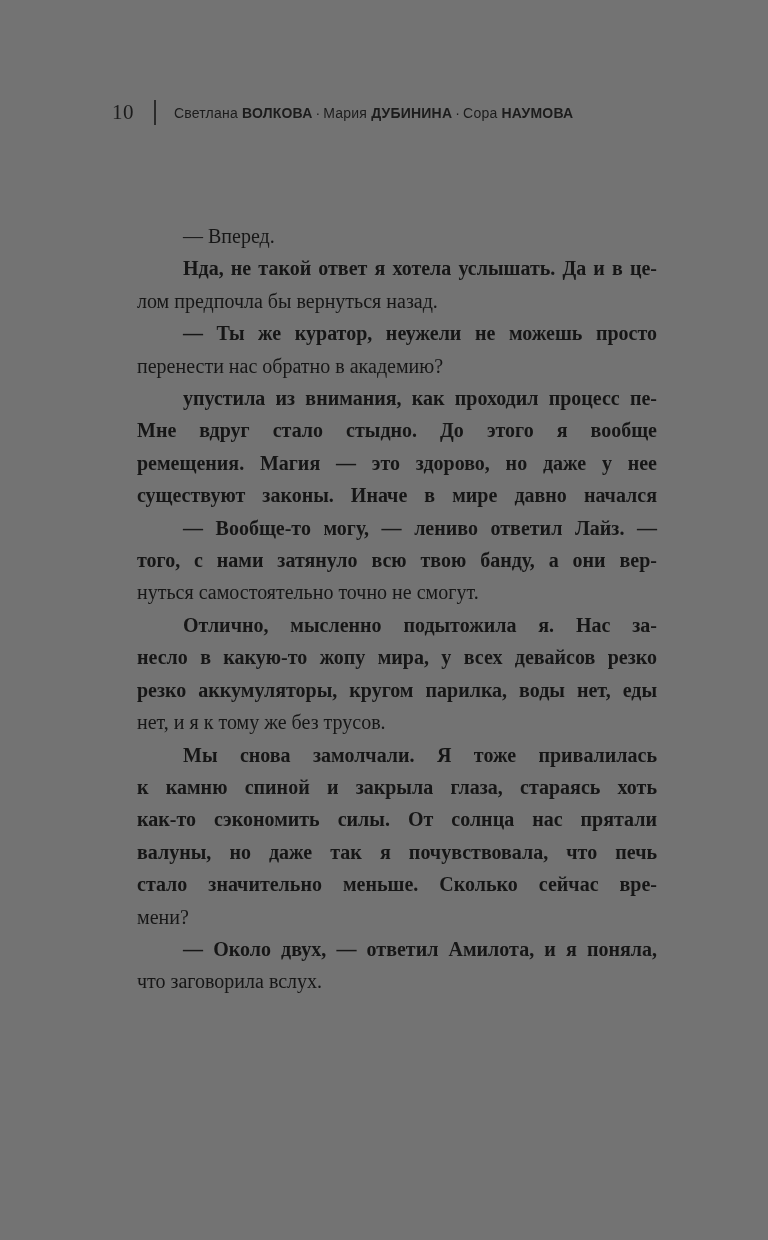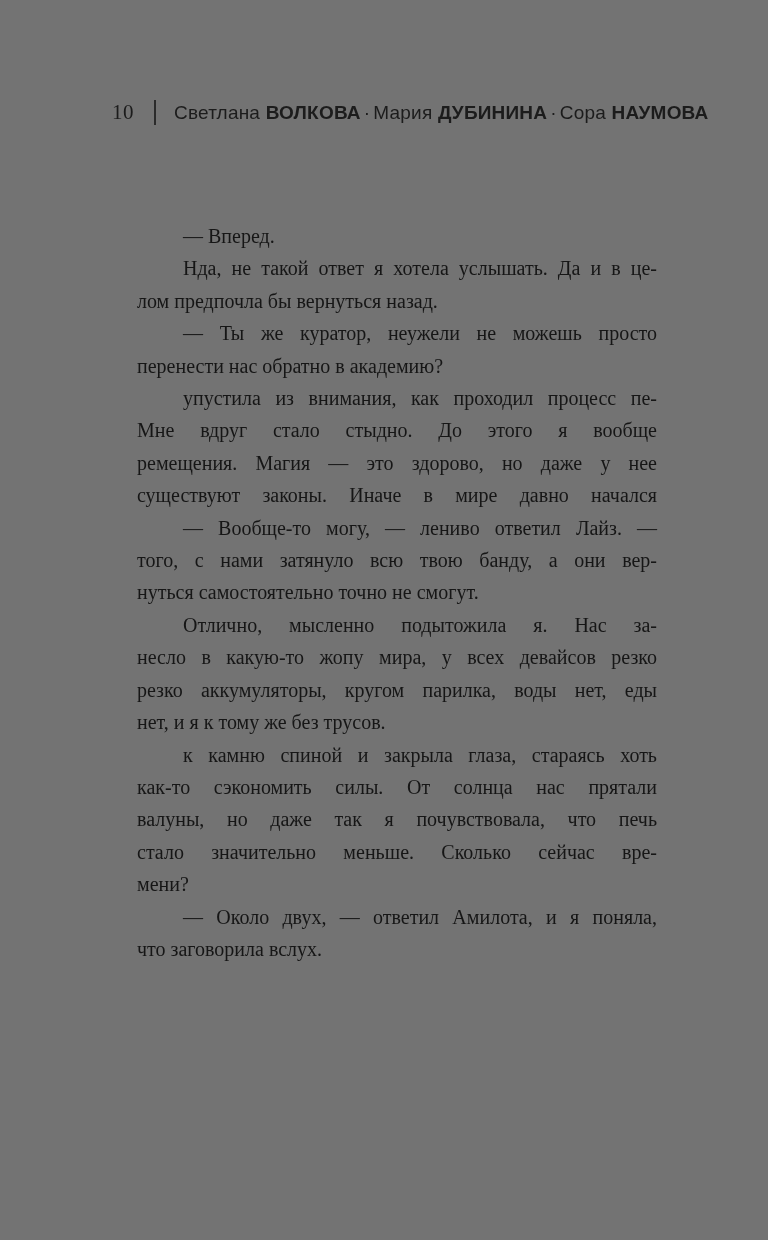--- a/index.html
+++ b/index.html
@@ -32,21 +32,21 @@
     letter-spacing: 0.5px;
   }
   .head-divider {
     width: 2px;
     height: 25px;
     background: #2b2b2b;
     margin: 0 18px 0 20px;
   }
   .authors {
     font-family: "Liberation Sans", sans-serif;
-    font-size: 19px;
+    font-size: 14px;
     font-weight: 400;
     color: #1c1c1c;
     letter-spacing: 0.2px;
   }
   .authors .surname {
     font-weight: 700;
   }
   .authors .sep {
     padding: 0 3px;
   }
@@ -61,20 +61,21 @@
   }
   .para .line:first-child {
     text-indent: 46px;
   }
   .line {
     white-space: normal;
   }
   .line.just {
     text-align: justify;
     text-align-last: justify;
+    font-weight: bold;
   }
   .line.last {
     text-align: left;
     text-align-last: left;
   }
 </style>
 </head>
 <body>
 
 <div class="page">
@@ -108,20 +109,21 @@
         <div class="line just">того, с нами затянуло всю твою банду, а они вер-</div>
         <div class="line last">нуться самостоятельно точно не смогут.</div>
       </div>
       <div class="para">
         <div class="line just">Отлично, мысленно подытожила я. Нас за-</div>
         <div class="line just">несло в какую-то жопу мира, у всех девайсов резко</div>
         <div class="line just">резко аккумуляторы, кругом парилка, воды нет, еды</div>
         <div class="line last">нет, и я к тому же без трусов.</div>
       </div>
       <div class="para">
+        <div class="line just">Мы снова замолчали. Я тоже привалилась</div>
         <div class="line just">к камню спиной и закрыла глаза, стараясь хоть</div>
         <div class="line just">как-то сэкономить силы. От солнца нас прятали</div>
         <div class="line just">валуны, но даже так я почувствовала, что печь</div>
         <div class="line just">стало значительно меньше. Сколько сейчас вре-</div>
         <div class="line last">мени?</div>
       </div>
       <div class="para">
         <div class="line just">— Около двух, — ответил Амилота, и я поняла,</div>
         <div class="line last">что заговорила вслух.</div>
       </div>

